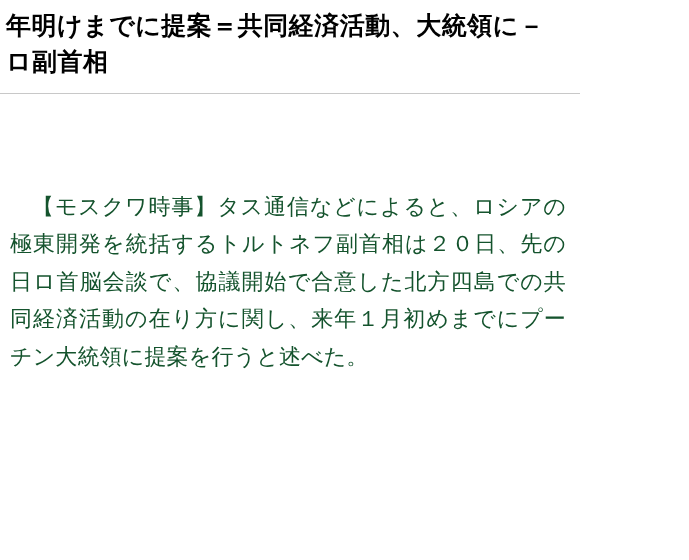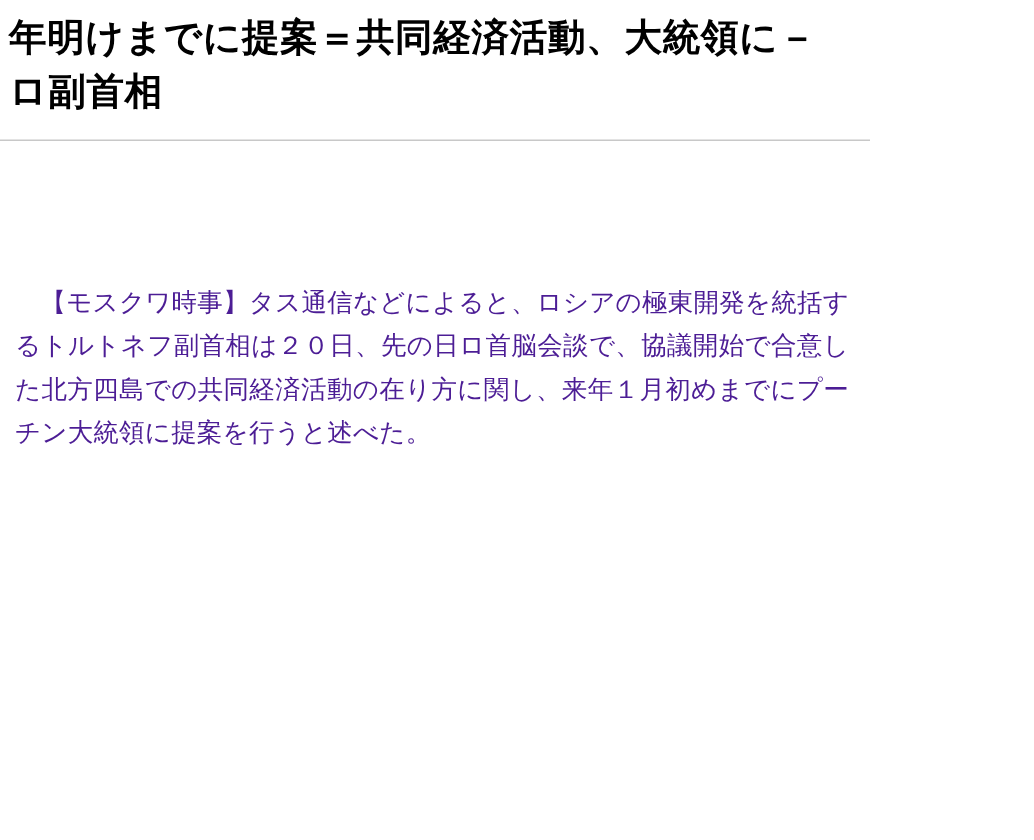--- a/index.html
+++ b/index.html
@@ -34,27 +34,27 @@
     border-top: 1px solid #c8c8c8;
     margin: 14px 0 0 0;
     width: 100%;
   }
   .body-block {
     padding: 0 14px 0 10px;
     margin-top: 94px;
   }
   .para {
     font-family: "Liberation Serif", "DejaVu Serif", serif;
-    font-size: 17px;
+    font-size: 22px;
     line-height: 1.70;
     letter-spacing: 0.15px;
     text-align: justify;
     text-justify: inter-character;
     margin: 0 0 5px 0;
-    color: #4c1d95;
+    color: #14532d;
   }
   .para.indent {
     text-indent: 1em;
   }
 </style>
 </head>
 <body>
 
 <div class="article">
 

